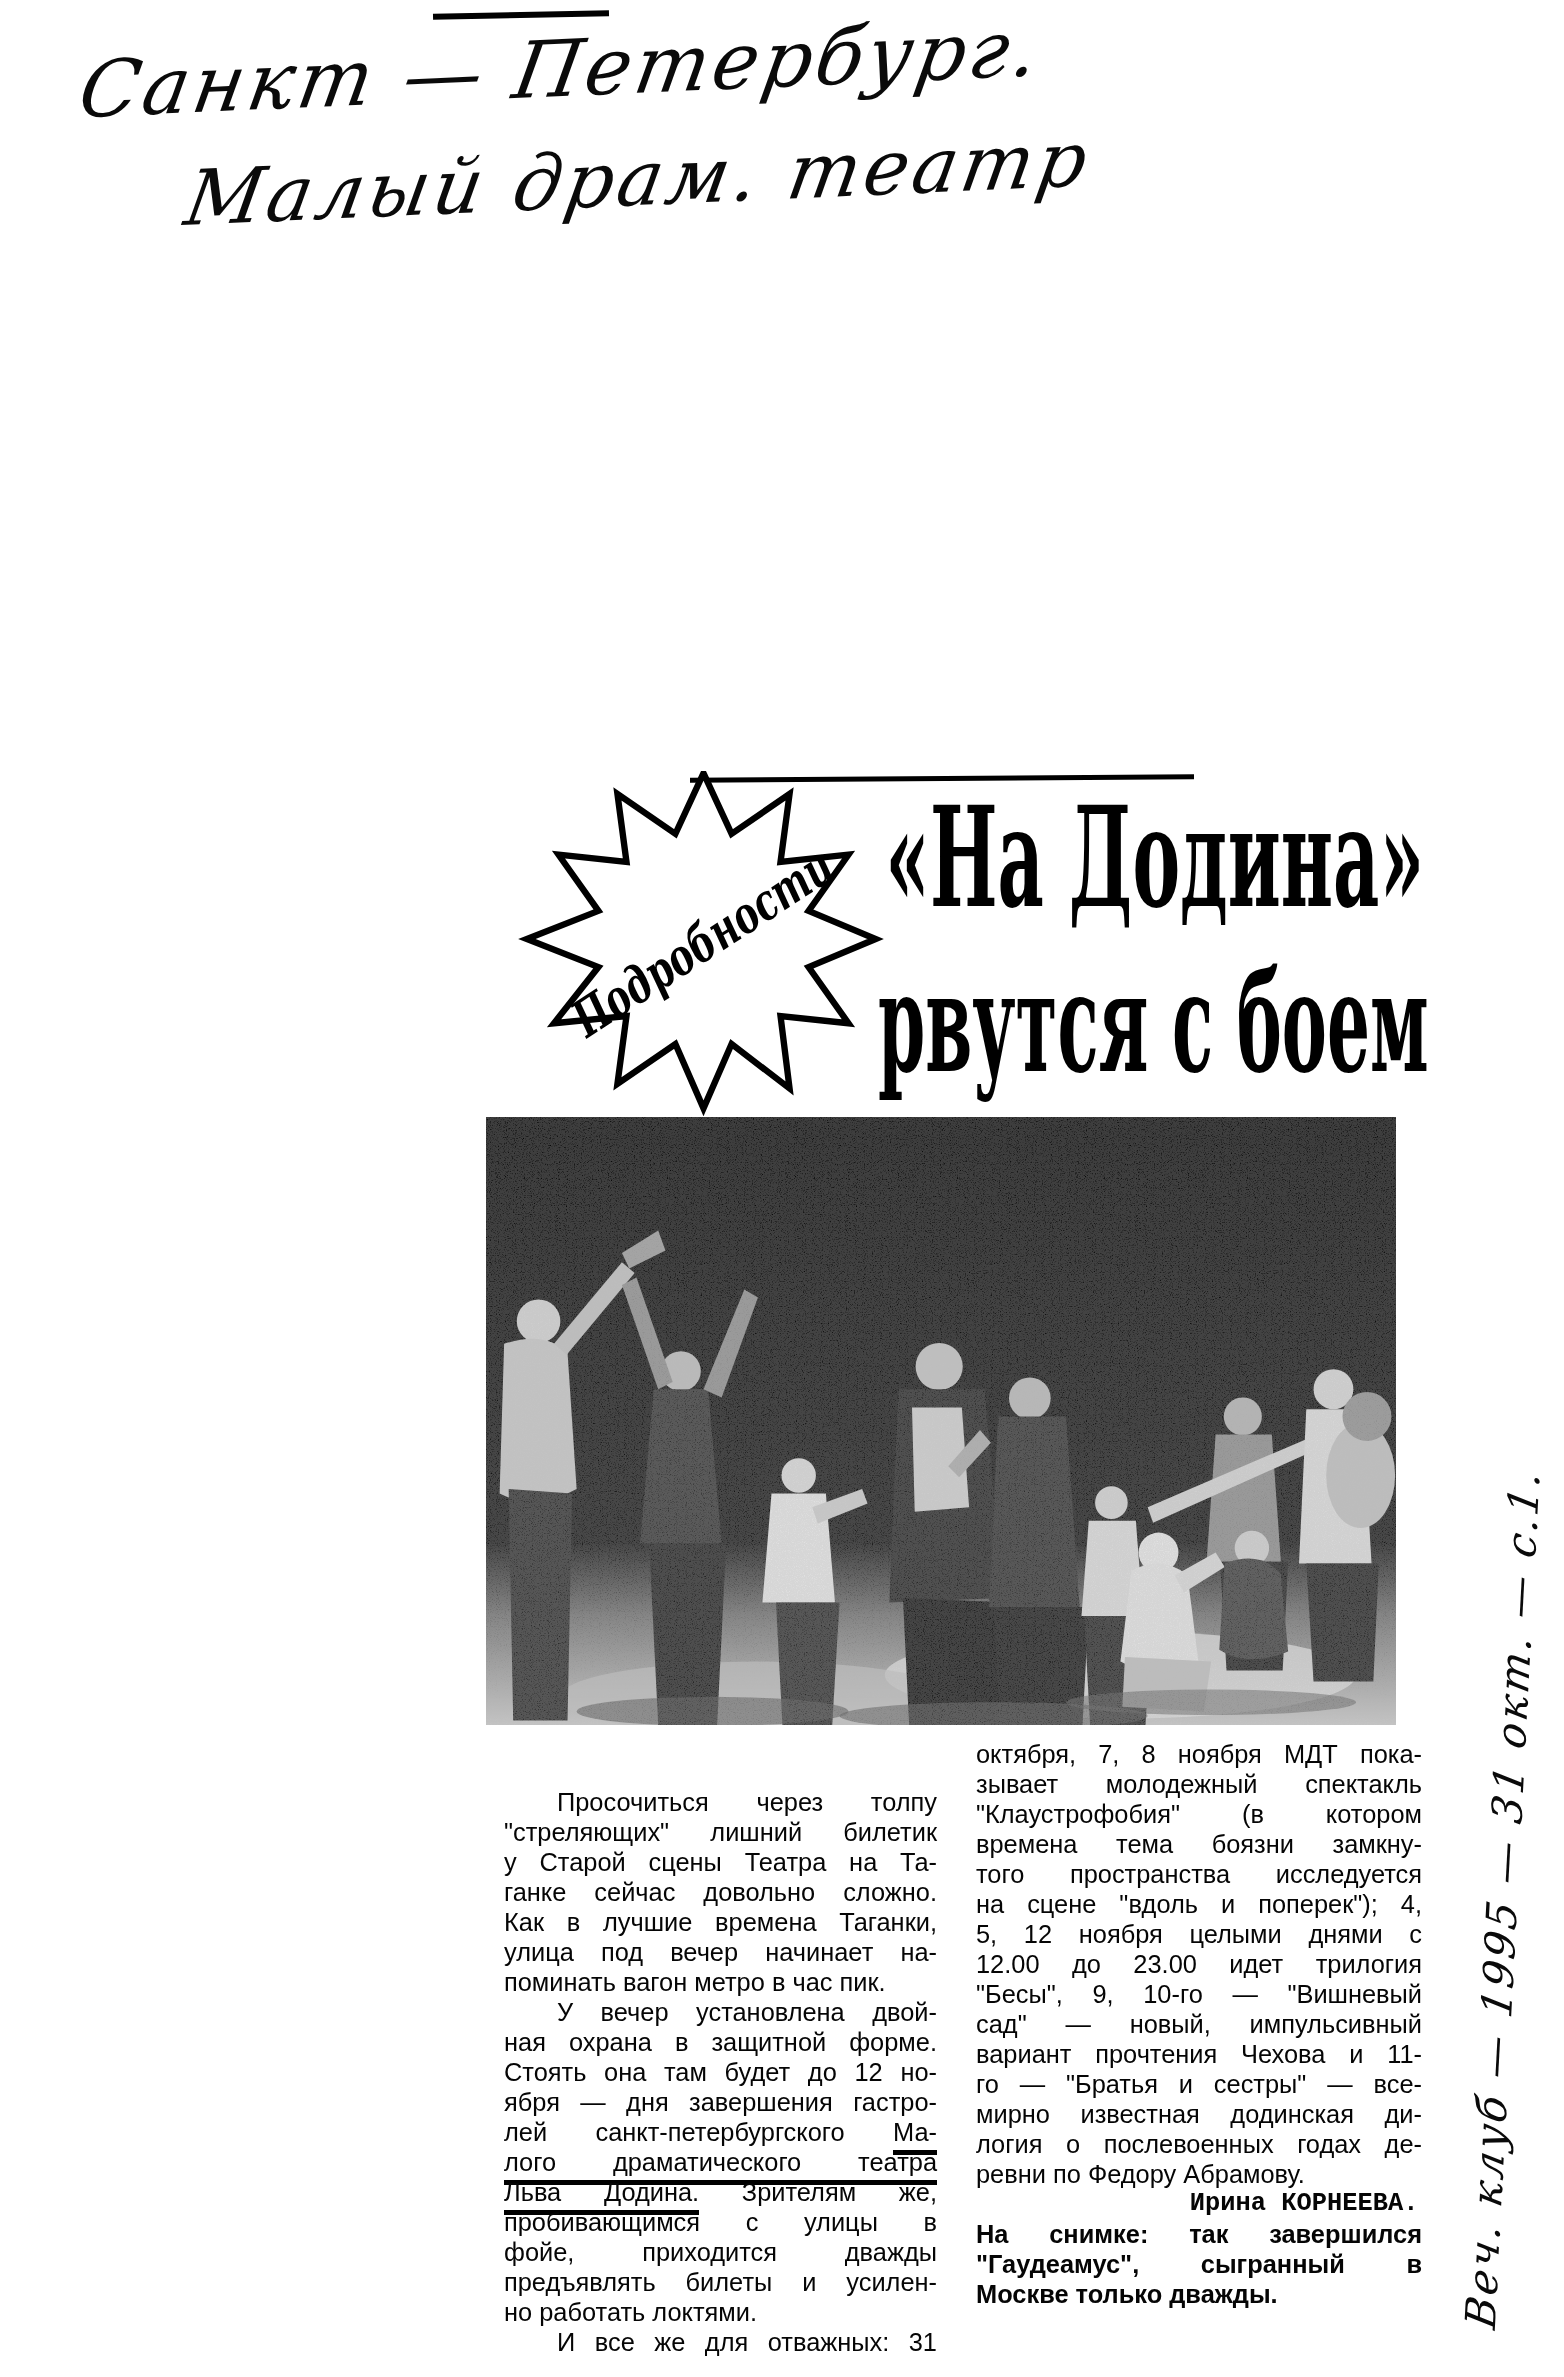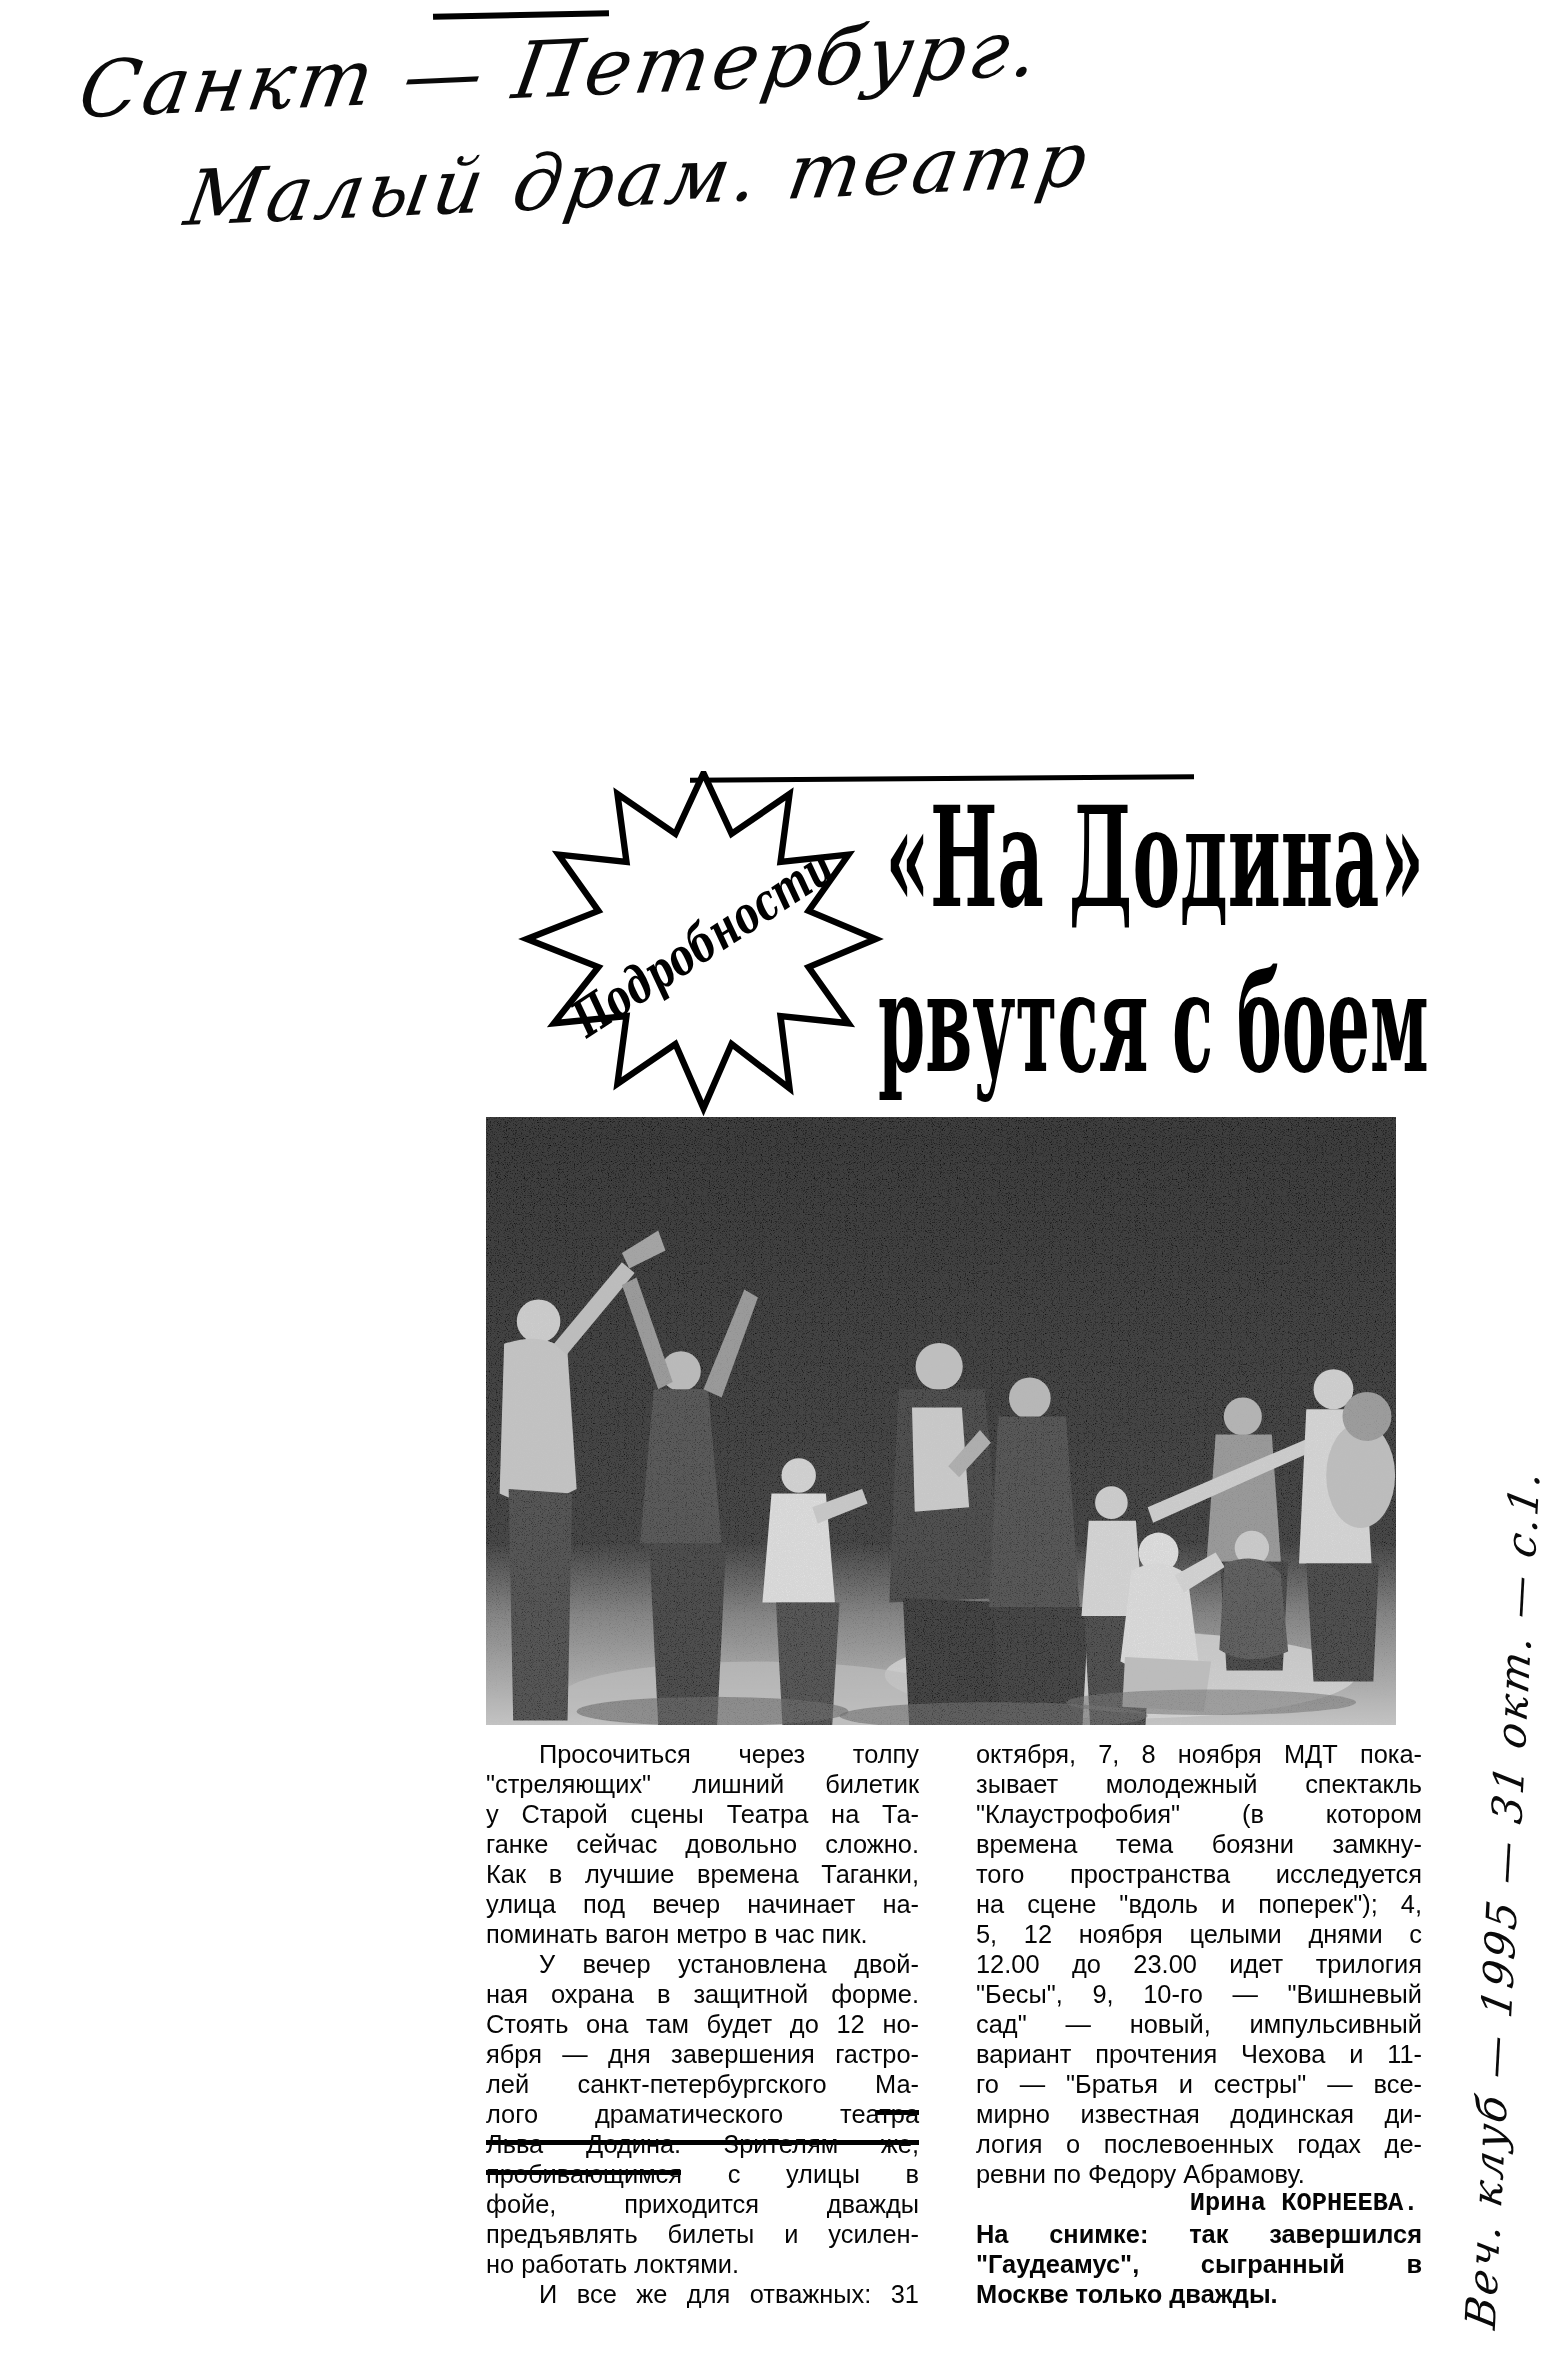--- a/index.html
+++ b/index.html
@@ -32,28 +32,28 @@
 
   
   .headline{position:absolute;left:876px;top:783px;width:562px;height:326px;}
   .headline text{font-family:"DejaVu Serif",serif;font-weight:bold;font-size:152px;fill:#000;}
 
   
   .photo{position:absolute;left:486px;top:1117px;width:910px;height:608px;display:block;}
 
   
   .col{position:absolute;top:1739px;font-size:25.4px;line-height:30px;color:#050505;}
-  .col-left{left:486px;width:433px;}
+  .col-left{left:504px;width:433px;margin-top:48px;}
   .col-right{left:976px;width:446px;}
   .ln{text-align:justify;text-align-last:justify;height:30px;overflow:visible;}
   .ln.ind{text-indent:53px;}
   .ln.end{text-align-last:auto;}
   .ln.right-al{text-align-last:right;padding-right:3.6px;box-sizing:border-box;font-family:Liberation Mono, monospace;}
   .ln.b{font-weight:bold;}
-  span.u{border-bottom:5.4px solid #000;padding-bottom:12px;}
+  span.u{border-bottom:5.4px solid #000;padding-bottom:4px;}
 </style>
 </head>
 <body>
 
 <div class="page">
 
   <div class="hw-overline"></div>
   <div id="hw-line1" class="hw">Санкт — Петербург.</div>
   <div id="hw-line2" class="hw">Малый драм. театр</div>
 

